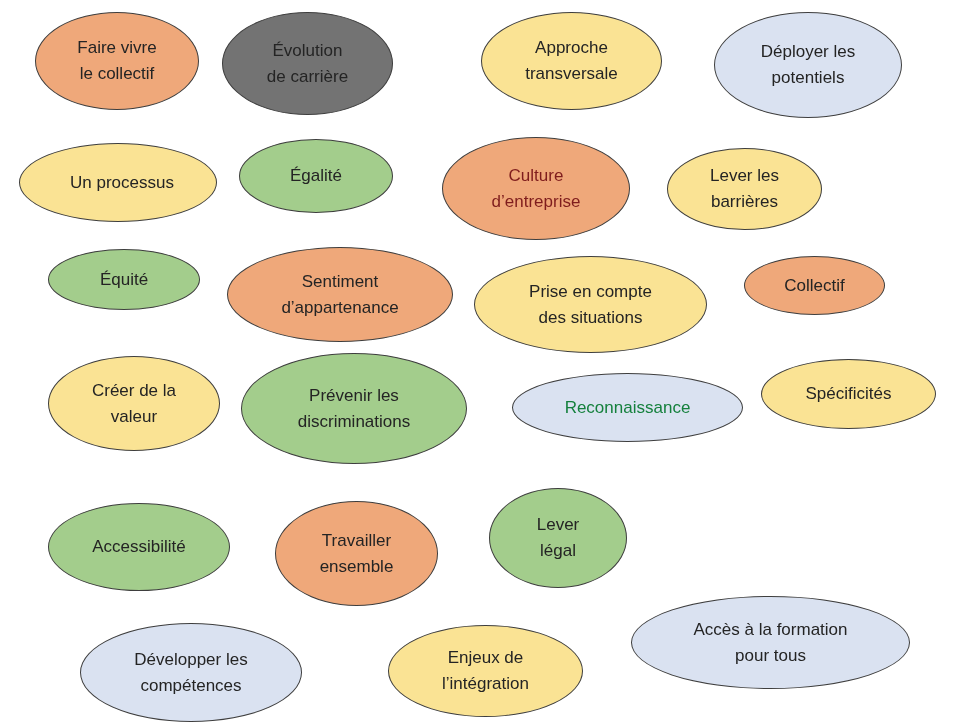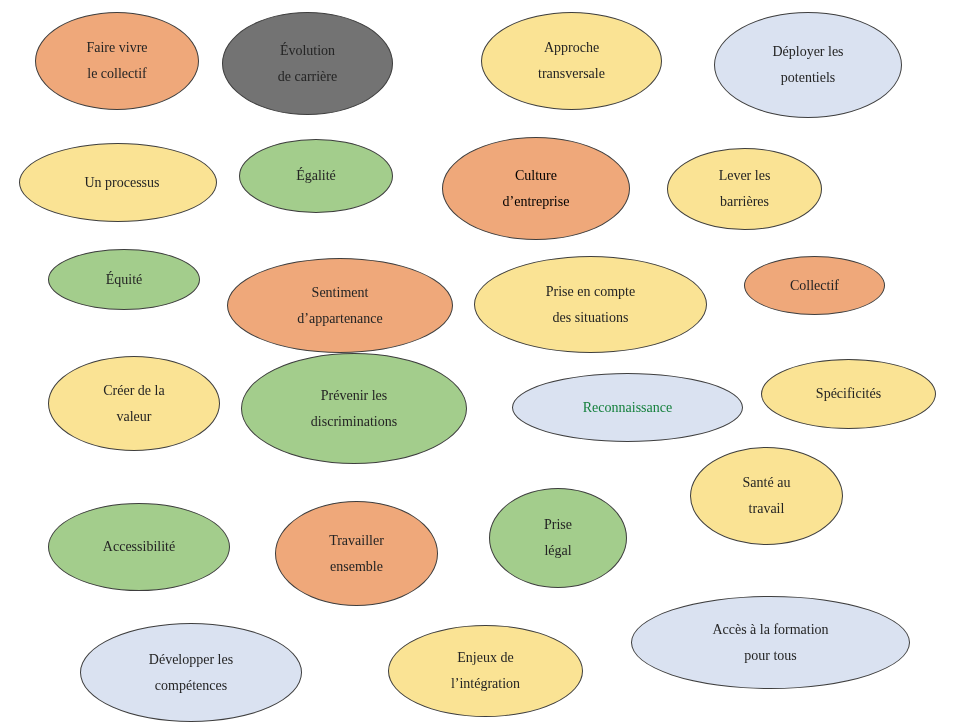--- a/index.html
+++ b/index.html
@@ -19,26 +19,25 @@
     position: absolute;
     border-radius: 50%;
     border: 1.4px solid #3e3e3e;
     box-sizing: border-box;
     display: flex;
     align-items: center;
     justify-content: center;
     text-align: center;
   }
   .bubble-label {
-    font-size: 14px;
+    font-size: 17px;
     line-height: 26px;
     color: #242424;
     white-space: pre-line;
     padding: 0 8px;
-    font-family: Liberation Serif, serif;
   }
 </style>
 </head>
 <body>
 
 <div id="canvas" style="width: 958px; height: 727px; background: rgb(255, 255, 255);">
     <div class="bubble" style="left: 35px; top: 12px; width: 164px; height: 98px; background: rgb(239, 168, 122); border-color: rgb(62, 62, 62);">
       <span class="bubble-label" style="color: rgb(36, 36, 36);">Faire vivre
 le collectif</span>
     </div>
@@ -54,31 +53,31 @@
       <span class="bubble-label" style="color: rgb(36, 36, 36);">Déployer les
 potentiels</span>
     </div>
     <div class="bubble" style="left: 19px; top: 143px; width: 198px; height: 79px; background: rgb(250, 227, 148); border-color: rgb(62, 62, 62);">
       <span class="bubble-label" style="color: rgb(36, 36, 36); margin-left: 8px;">Un processus</span>
     </div>
     <div class="bubble" style="left: 239px; top: 139px; width: 154px; height: 74px; background: rgb(163, 205, 140); border-color: rgb(62, 62, 62);">
       <span class="bubble-label" style="color: rgb(36, 36, 36);">Égalité</span>
     </div>
     <div class="bubble" style="left: 442px; top: 137px; width: 188px; height: 103px; background: rgb(239, 168, 122); border-color: rgb(62, 62, 62);">
-      <span class="bubble-label" style="color: #000000;">Culture
+      <span class="bubble-label" style="color: #7f1d1d;">Culture
 d’entreprise</span>
     </div>
     <div class="bubble" style="left: 667px; top: 148px; width: 155px; height: 82px; background: rgb(250, 227, 148); border-color: rgb(62, 62, 62);">
       <span class="bubble-label" style="color: rgb(36, 36, 36);">Lever les
 barrières</span>
     </div>
     <div class="bubble" style="left: 48px; top: 249px; width: 152px; height: 61px; background: rgb(163, 205, 140); border-color: rgb(62, 62, 62);">
       <span class="bubble-label" style="color: rgb(36, 36, 36);">Équité</span>
     </div>
-    <div class="bubble" style="left: 227px; top: 258px; width: 226px; height: 95px; background: rgb(239, 168, 122); border-color: rgb(62, 62, 62);">
+    <div class="bubble" style="left: 227px; top: 247px; width: 226px; height: 95px; background: rgb(239, 168, 122); border-color: rgb(62, 62, 62);">
       <span class="bubble-label" style="color: rgb(36, 36, 36);">Sentiment
 d’appartenance</span>
     </div>
     <div class="bubble" style="left: 474px; top: 256px; width: 233px; height: 97px; background: rgb(250, 227, 148); border-color: rgb(62, 62, 62);">
       <span class="bubble-label" style="color: rgb(36, 36, 36);">Prise en compte
 des situations</span>
     </div>
     <div class="bubble" style="left: 744px; top: 256px; width: 141px; height: 59px; background: rgb(239, 168, 122); border-color: rgb(62, 62, 62);">
       <span class="bubble-label" style="color: rgb(36, 36, 36);">Collectif</span>
     </div>
@@ -89,33 +88,29 @@
     <div class="bubble" style="left: 241px; top: 353px; width: 226px; height: 111px; background: rgb(163, 205, 140); border-color: rgb(62, 62, 62);">
       <span class="bubble-label" style="color: rgb(36, 36, 36);">Prévenir les
 discriminations</span>
     </div>
     <div class="bubble" style="left: 512px; top: 373px; width: 231px; height: 69px; background: rgb(218, 226, 241); border-color: rgb(62, 62, 62);">
       <span class="bubble-label" style="color: #15803d;">Reconnaissance</span>
     </div>
     <div class="bubble" style="left: 761px; top: 359px; width: 175px; height: 70px; background: rgb(250, 227, 148); border-color: rgb(62, 62, 62);">
       <span class="bubble-label" style="color: rgb(36, 36, 36);">Spécificités</span>
     </div>
-    <div class="bubble" style="left: 690px; top: 447px; width: 153px; height: 98px; background: rgb(250, 227, 148); border-color: rgb(62, 62, 62);">
-      <span class="bubble-label" style="color: rgb(36, 36, 36);">Santé au
-travail</span>
-    </div>
     <div class="bubble" style="left: 275px; top: 501px; width: 163px; height: 105px; background: rgb(239, 168, 122); border-color: rgb(62, 62, 62);">
       <span class="bubble-label" style="color: rgb(36, 36, 36);">Travailler
 ensemble</span>
     </div>
     <div class="bubble" style="left: 48px; top: 503px; width: 182px; height: 88px; background: rgb(163, 205, 140); border-color: rgb(62, 62, 62);">
       <span class="bubble-label" style="color: rgb(36, 36, 36);">Accessibilité</span>
     </div>
     <div class="bubble" style="left: 489px; top: 488px; width: 138px; height: 100px; background: rgb(163, 205, 140); border-color: rgb(62, 62, 62);">
-      <span class="bubble-label" style="color: rgb(36, 36, 36);">Prise
+      <span class="bubble-label" style="color: rgb(36, 36, 36);">Lever
 légal</span>
     </div>
     <div class="bubble" style="left: 80px; top: 623px; width: 222px; height: 99px; background: rgb(218, 226, 241); border-color: rgb(62, 62, 62);">
       <span class="bubble-label" style="color: rgb(36, 36, 36);">Développer les
 compétences</span>
     </div>
     <div class="bubble" style="left: 388px; top: 625px; width: 195px; height: 92px; background: rgb(250, 227, 148); border-color: rgb(62, 62, 62);">
       <span class="bubble-label" style="color: rgb(36, 36, 36);">Enjeux de
 l’intégration</span>
     </div>

